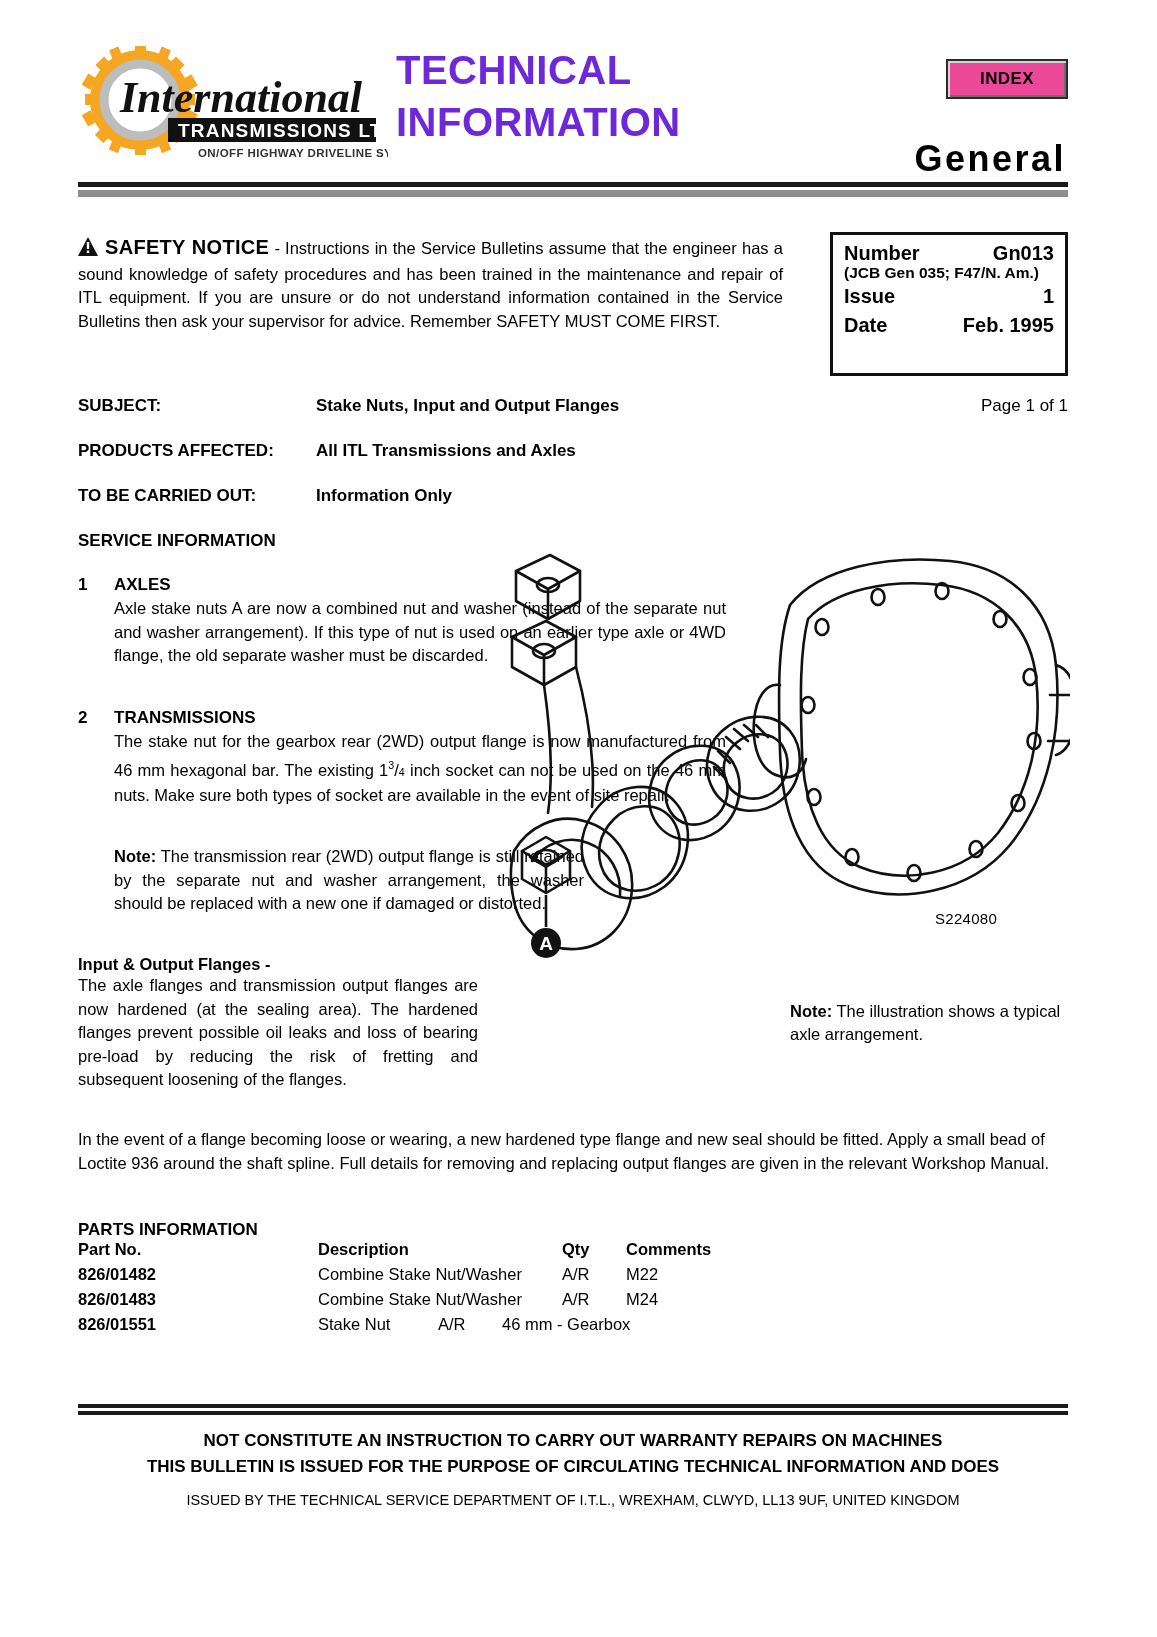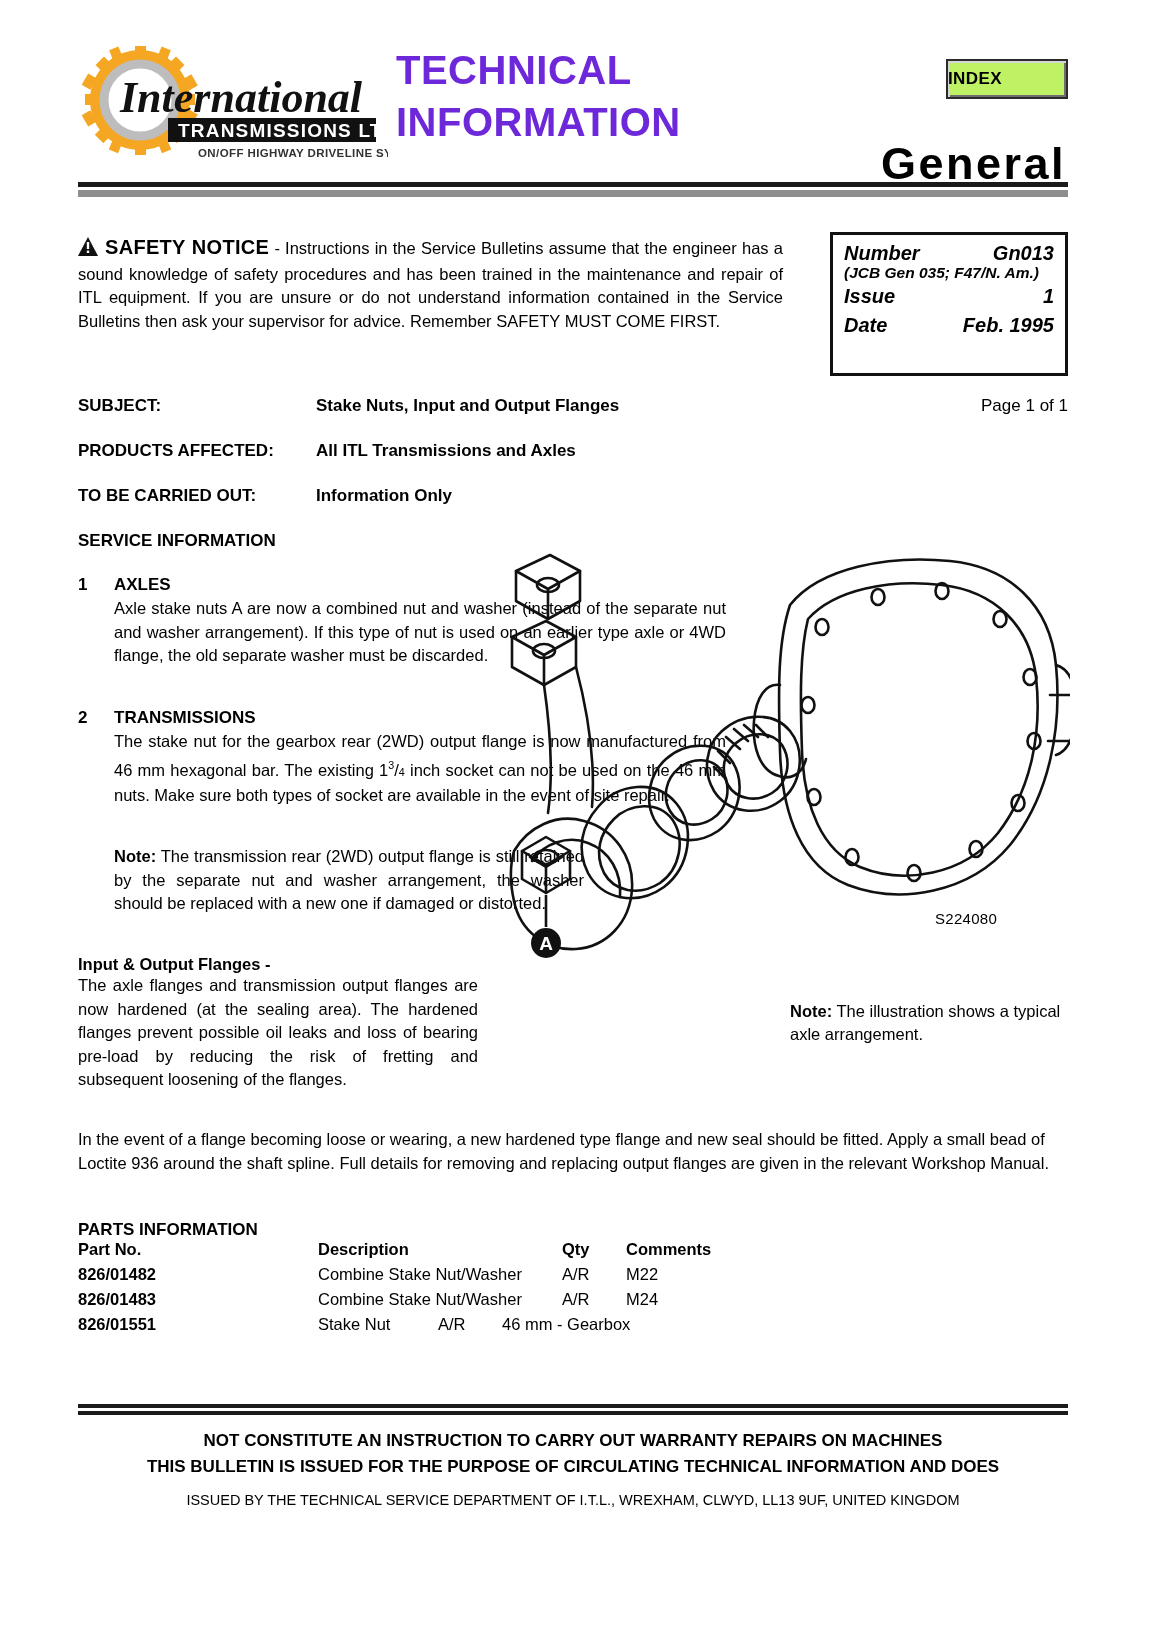--- a/index.html
+++ b/index.html
@@ -30,31 +30,31 @@
     position: absolute; left: 318px; top: 2px; width: 420px;
   }
   .title-line {
     font-size: 40px; font-weight: bold; letter-spacing: 0.5px;
     line-height: 52px; color: #6d28d9;
   }
 
   .index-btn {
     position: absolute; right: 0px; top: 17px;
     width: 122px; height: 40px;
-    background: #bef264;
+    background: #ec4899;
     border: 2px solid #2b2b2b;
     box-shadow: inset 2px 2px 0 #d5d5d5, inset -2px -2px 0 #6e6e6e;
-    display: flex; align-items: center; 
+    display: flex; align-items: center; justify-content: center;
     cursor: pointer;
   }
   .index-btn span { font-size: 17px; font-weight: bold; letter-spacing: 0.4px; }
 
   .general-word {
     position: absolute; right: 2px; top: 96px;
-    font-size: 45px; font-weight: bold; letter-spacing: 2.5px;
+    font-size: 36px; font-weight: bold; letter-spacing: 2.5px;
   }
 
   
   .rule-thick {
     position: absolute; left: 78px; width: 990px;
     height: 5px; background: #1a1a1a;
   }
   .rule-grey {
     position: absolute; left: 78px; width: 990px;
     height: 7px; background: #8e8e8e;
@@ -66,21 +66,21 @@
     font-size: 16.5px; line-height: 23.5px; text-align: justify;
   }
   .safety .warn-tri {
     display: inline-block; vertical-align: -2px; margin-right: 7px;
   }
   .safety .st { font-weight: bold; font-size: 20px; letter-spacing: 0.3px; }
 
   
   .numbox {
     position: absolute; left: 830px; top: 232px; width: 238px; height: 144px;
-    border: 3px solid #111; padding: 7px 11px 0 11px; font-style: italic;
+    border: 3px solid #111; padding: 7px 11px 0 11px;
   }
   .numrow { display: flex; justify-content: space-between; align-items: baseline; }
   .numrow .k { font-size: 20px; font-weight: bold; }
   .numrow .v { font-size: 20px; font-weight: bold; }
   .numsub { font-size: 15.5px; font-weight: bold; margin-top: -1px; }
 
   
   .frow { position: absolute; left: 78px; width: 990px; font-size: 17px; }
   .frow .lbl { position: absolute; left: 0; font-weight: bold; }
   .frow .val { position: absolute; left: 238px; font-weight: bold; }

